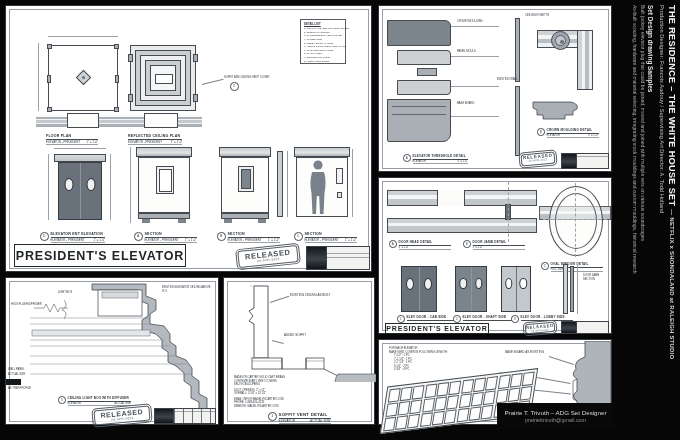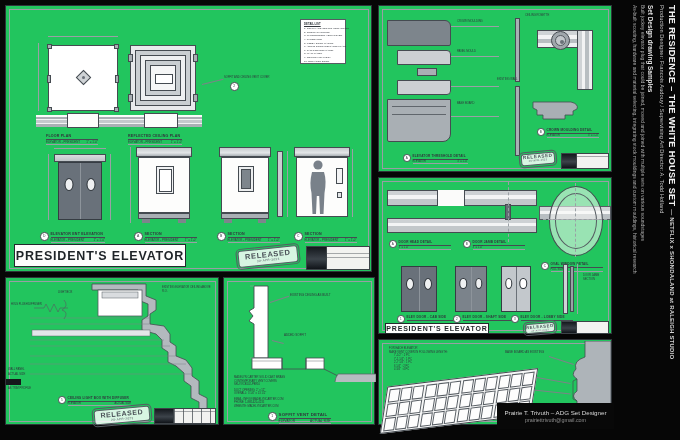--- a/index.html
+++ b/index.html
@@ -1,19 +1,19 @@
 <!DOCTYPE html>
 <html><head>
 <meta charset="utf-8">
 <style>
   html,body{margin:0;padding:0;background:#060606;}
   body{width:680px;height:440px;position:relative;overflow:hidden;
        font-family:"Liberation Sans",sans-serif;color:#30363c;}
   .p{position:absolute;}
-  .sheet{position:absolute;background:#22c55e;border:1px solid #30353a;box-sizing:border-box;}
+  .sheet{position:absolute;background:#ffffff;border:1px solid #30353a;box-sizing:border-box;}
   .frame{position:absolute;inset:2.5px;border:0.6px solid #989ea3;pointer-events:none;}
 
   
   .dimh{position:absolute;height:0;border-top:0.5px solid #9aa0a5;}
   .dimv{position:absolute;width:0;border-left:0.5px solid #9aa0a5;}
   .lead{position:absolute;height:0;border-top:0.5px solid #7d8388;transform-origin:left center;}
   .g1{background:#ccd0d3;}.g2{background:#a9afb4;}.g3{background:#7d858c;}.g4{background:#656d75;}
   .bordered{border:0.7px solid #454b51;box-sizing:border-box;}
 
   

